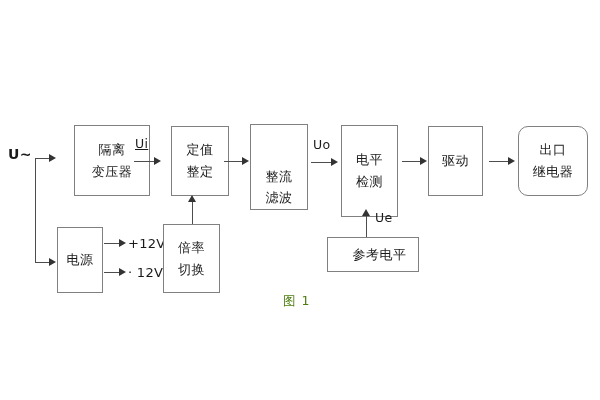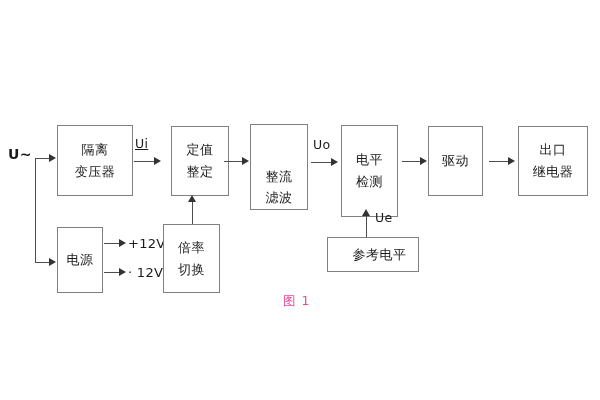--- a/index.html
+++ b/index.html
@@ -53,21 +53,21 @@
   .label.sig {
     font-size: 12.5px;
     letter-spacing: 0.3px;
   }
   .label.rail {
     font-size: 13px;
     letter-spacing: 0.3px;
   }
   .caption {
     position: absolute;
-    color: #ec4899;
+    color: #4d7c0f;
     font-size: 12.5px;
     letter-spacing: 1px;
     white-space: nowrap;
   }
 
   
   .hline {
     position: absolute;
     height: 0;
     border-top: 1.4px solid #4d4d4d;
@@ -100,21 +100,21 @@
 <div id="canvas">
 
   <div class="label src" style="left:8px; top:147px;">U~</div>
 
   <div class="hline" style="left:35px; top:158px; width:19px;"></div>
   <div class="vline" style="left:35px; top:158px; height:105px;"></div>
   <div class="hline" style="left:35px; top:262px; width:19px;"></div>
   <div class="arr-r" style="left:49px; top:154px;"></div>
   <div class="arr-r" style="left:49px; top:258px;"></div>
 
-  <div class="block" style="left:57px; top:125px; width:76px; height:71px;">
+  <div class="block" style="left:74px; top:125px; width:76px; height:71px;">
     <span class="line">隔离</span>
     <span class="line">变压器</span>
   </div>
 
   <div class="label sig" style="left:135px; top:138px;text-decoration:underline;">Ui</div>
   <div class="hline" style="left:134px; top:161px; width:22px;"></div>
   <div class="arr-r" style="left:154px; top:157px;"></div>
 
   <div class="block" style="left:163px; top:126px; width:58px; height:70px;margin-left:8px;">
     <span class="line">定值</span>
@@ -141,21 +141,21 @@
   <div class="hline" style="left:402px; top:161px; width:20px;"></div>
   <div class="arr-r" style="left:420px; top:157px;"></div>
 
   <div class="block one-line" style="left:428px; top:126px; width:55px; height:70px;">
     <span class="line">驱动</span>
   </div>
 
   <div class="hline" style="left:489px; top:161px; width:21px;"></div>
   <div class="arr-r" style="left:508px; top:157px;"></div>
 
-  <div class="block" style="left:518px; top:126px; width:70px; height:70px;">
+  <div class="block" style="left:518px; top:126px; width:70px; height:70px;border-radius:10px;">
     <span class="line">出口</span>
     <span class="line">继电器</span>
   </div>
 
   <div class="block one-line" style="left:57px; top:227px; width:46px; height:66px;">
     <span class="line">电源</span>
   </div>
 
   <div class="hline" style="left:104px; top:243px; width:17px;"></div>
   <div class="arr-r" style="left:119px; top:239px;"></div>

